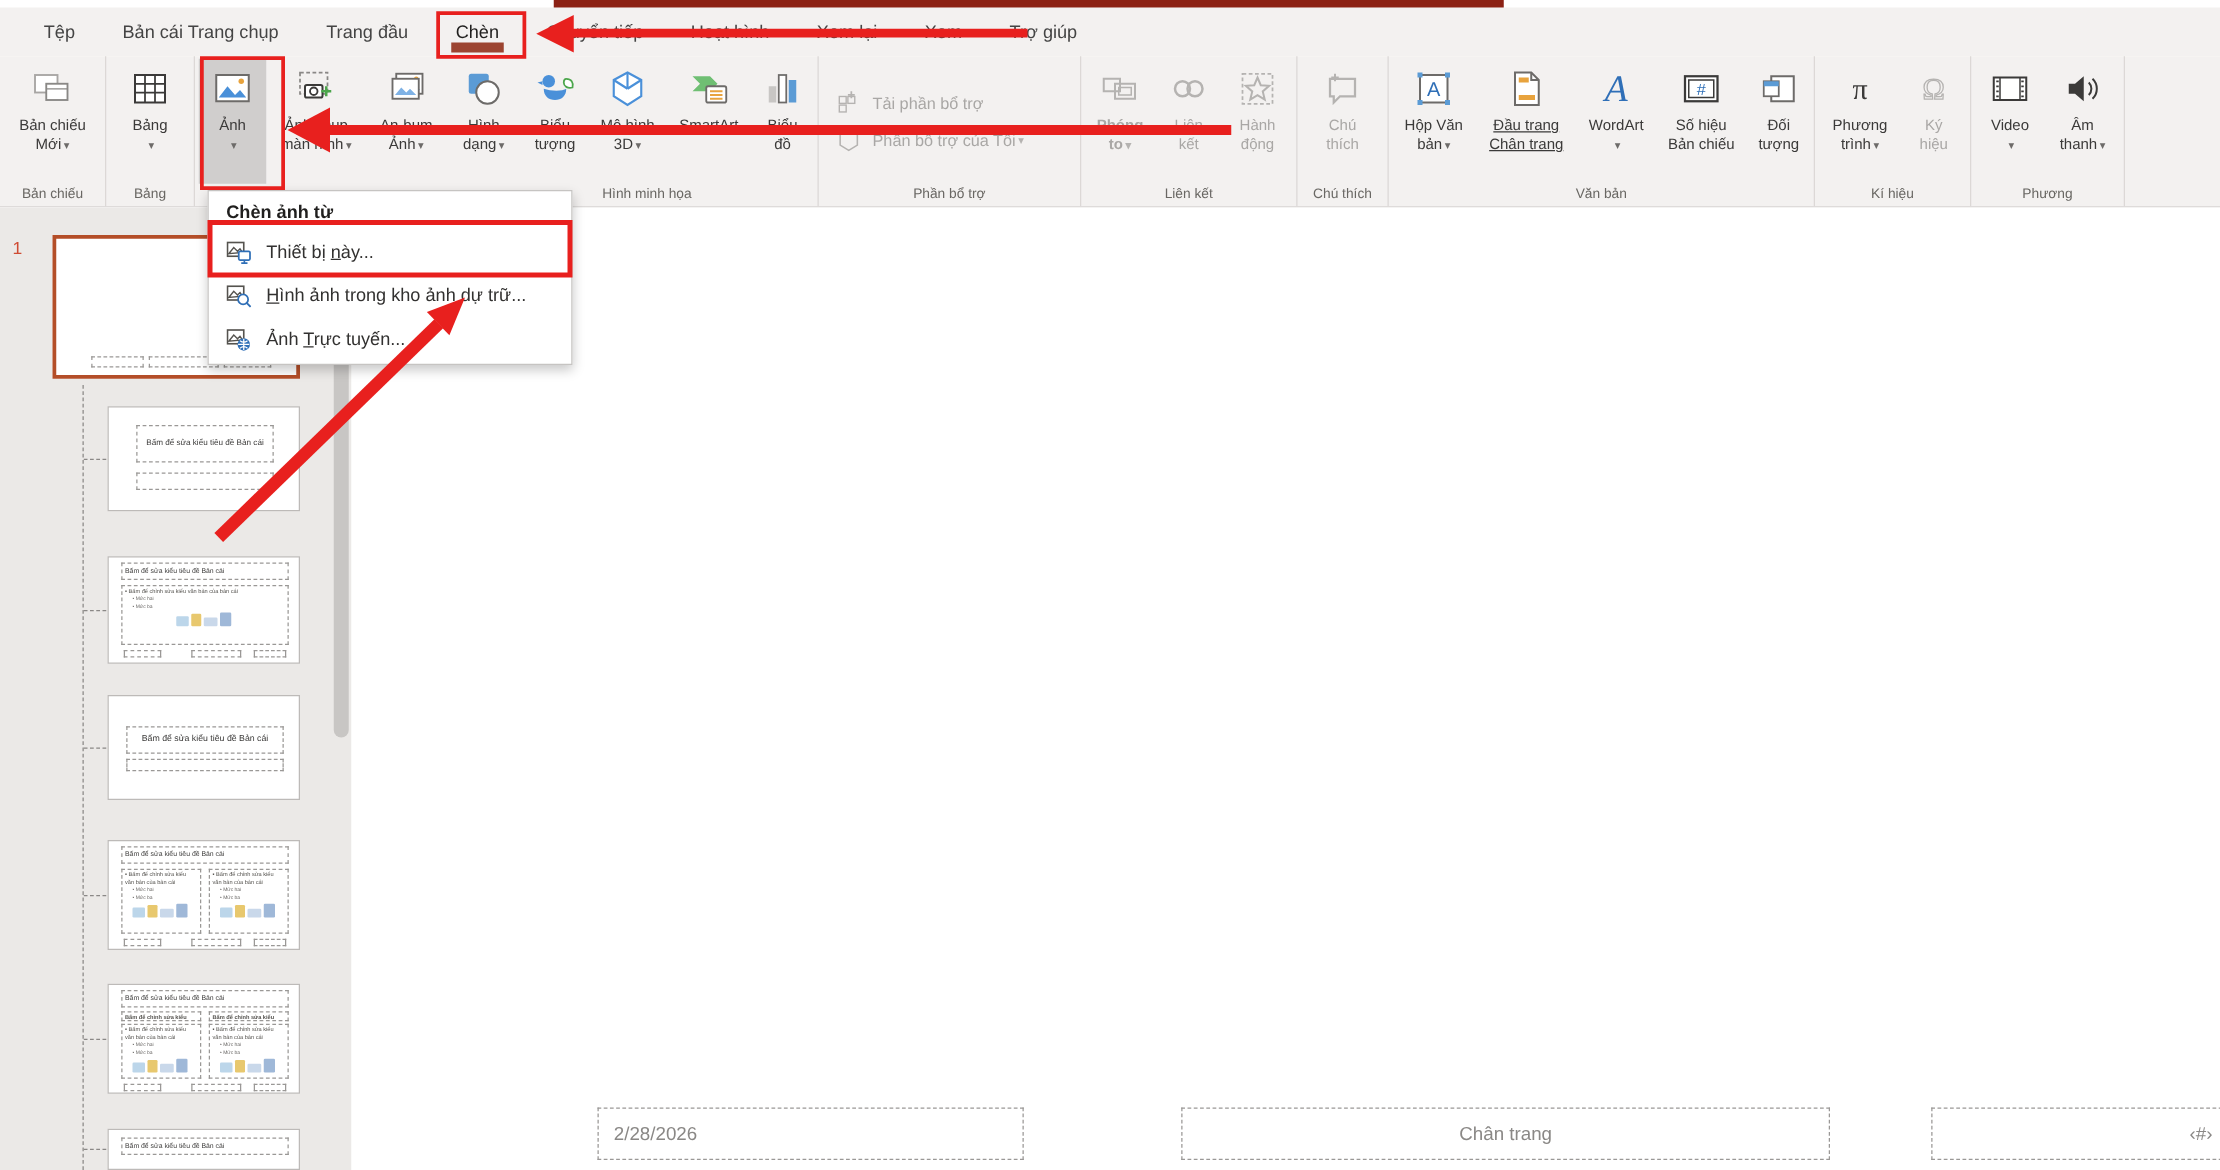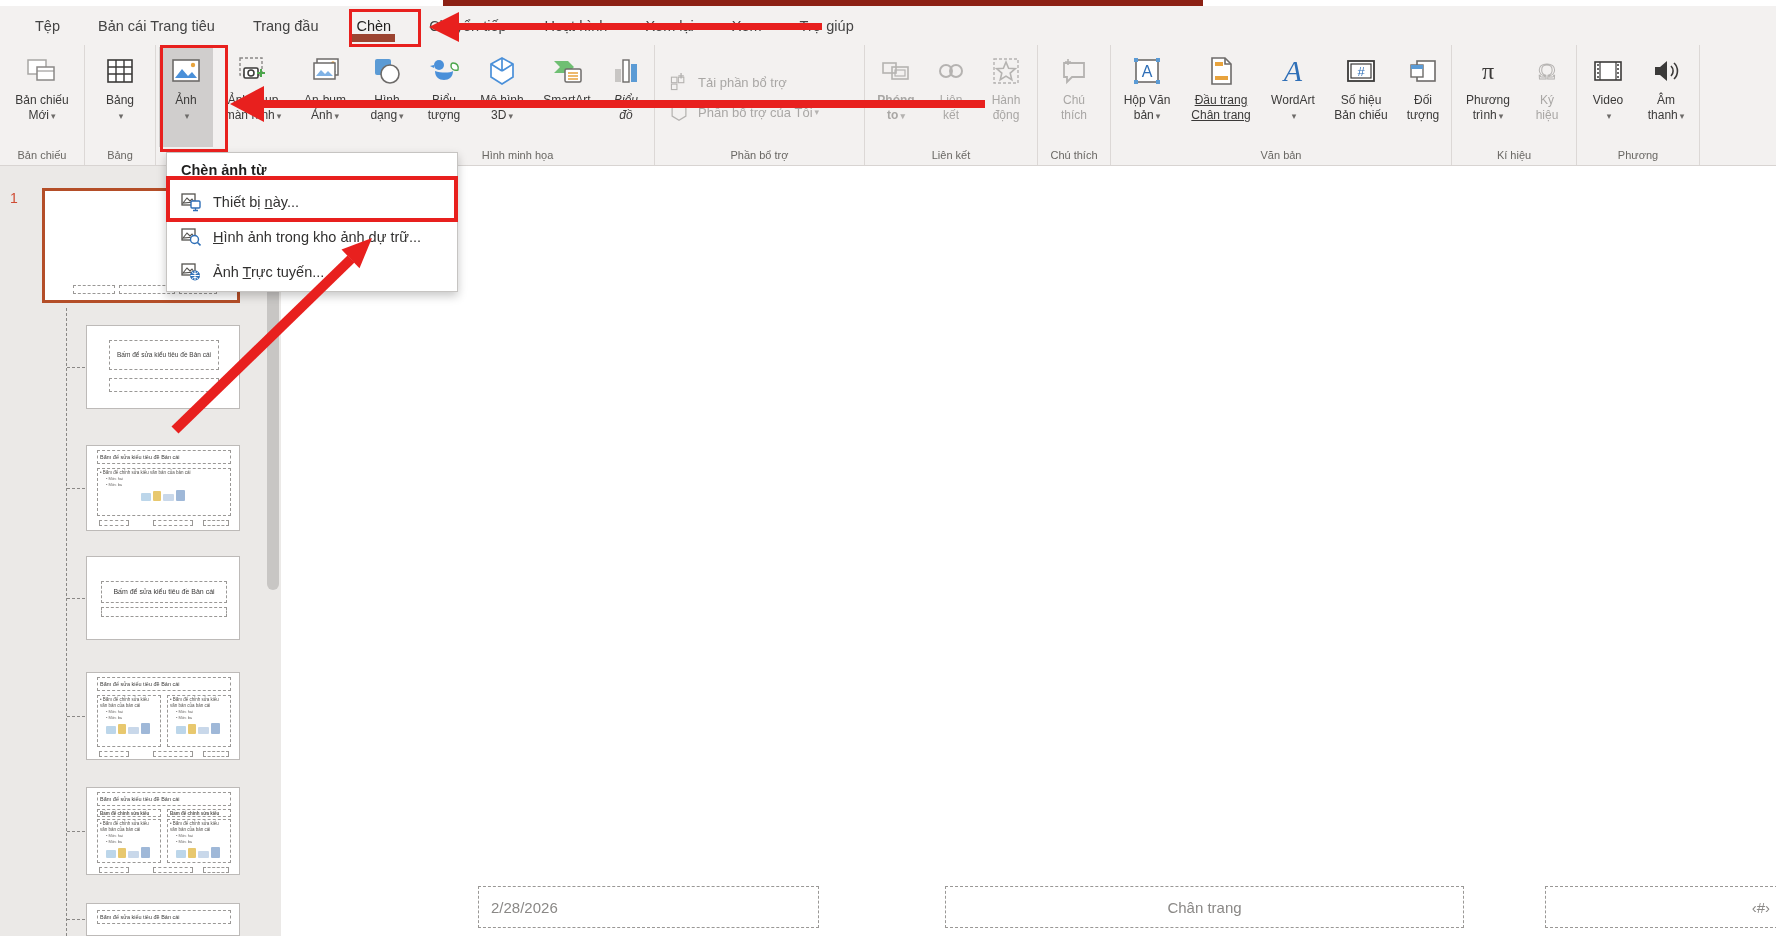--- a/index.html
+++ b/index.html
@@ -85,21 +85,21 @@
   #anno-svg { position:absolute; left:0; top:0; width:1776px; height:936px;
               z-index:101; pointer-events:none; }
 </style>
 </head>
 <body>
 
 <div id="top-strip"></div>
 
 <nav id="menubar">
     <div class="menu-tab">Tệp</div>
-    <div class="menu-tab">Bản cái Trang tiêu</div>
+    <div class="menu-tab">Bản cái Trang chụp</div>
     <div class="menu-tab">Trang đầu</div>
     <div class="menu-tab active">Chèn</div>
     <div class="menu-tab">Chuyển tiếp</div>
     <div class="menu-tab">Hoạt hình</div>
     <div class="menu-tab">Xem lại</div>
     <div class="menu-tab">Xem</div>
     <div class="menu-tab">Trợ giúp</div>
   </nav>
 
 <div id="ribbon">
@@ -190,21 +190,21 @@
         </div>
         <div class="rbtn" style="width: 68px;">
           <span class="ricon"><svg viewBox="0 0 32 32">
               <path d="M3 6h14l6 6-6 6H3l6-6z" fill="#6fbf73"></path>
               <rect x="14" y="14" width="16" height="13" rx="1.5" fill="#fff" stroke="#6d6b69" stroke-width="1.5"></rect>
               <path d="M17 18h10M17 21h10M17 24h10" stroke="#e8a33d" stroke-width="1.6"></path>
             </svg></span>
           <span>SmartArt</span>
           <span></span>
         </div>
-        <div class="rbtn" style="width: 50px; font-style: italic;">
+        <div class="rbtn" style="width: 50px;">
           <span class="ricon"><svg viewBox="0 0 32 32">
               <rect x="5" y="14" width="6" height="13" fill="#c8c6c4"></rect>
               <rect x="13" y="5" width="6" height="22" fill="#fff" stroke="#6d6b69" stroke-width="1.4"></rect>
               <rect x="21" y="9" width="6" height="18" fill="#5b9bd5"></rect>
             </svg></span>
           <span>Biểu</span>
           <span>đồ</span>
         </div>
       </div>
       <div class="rgroup-label">Hình minh họa</div>

